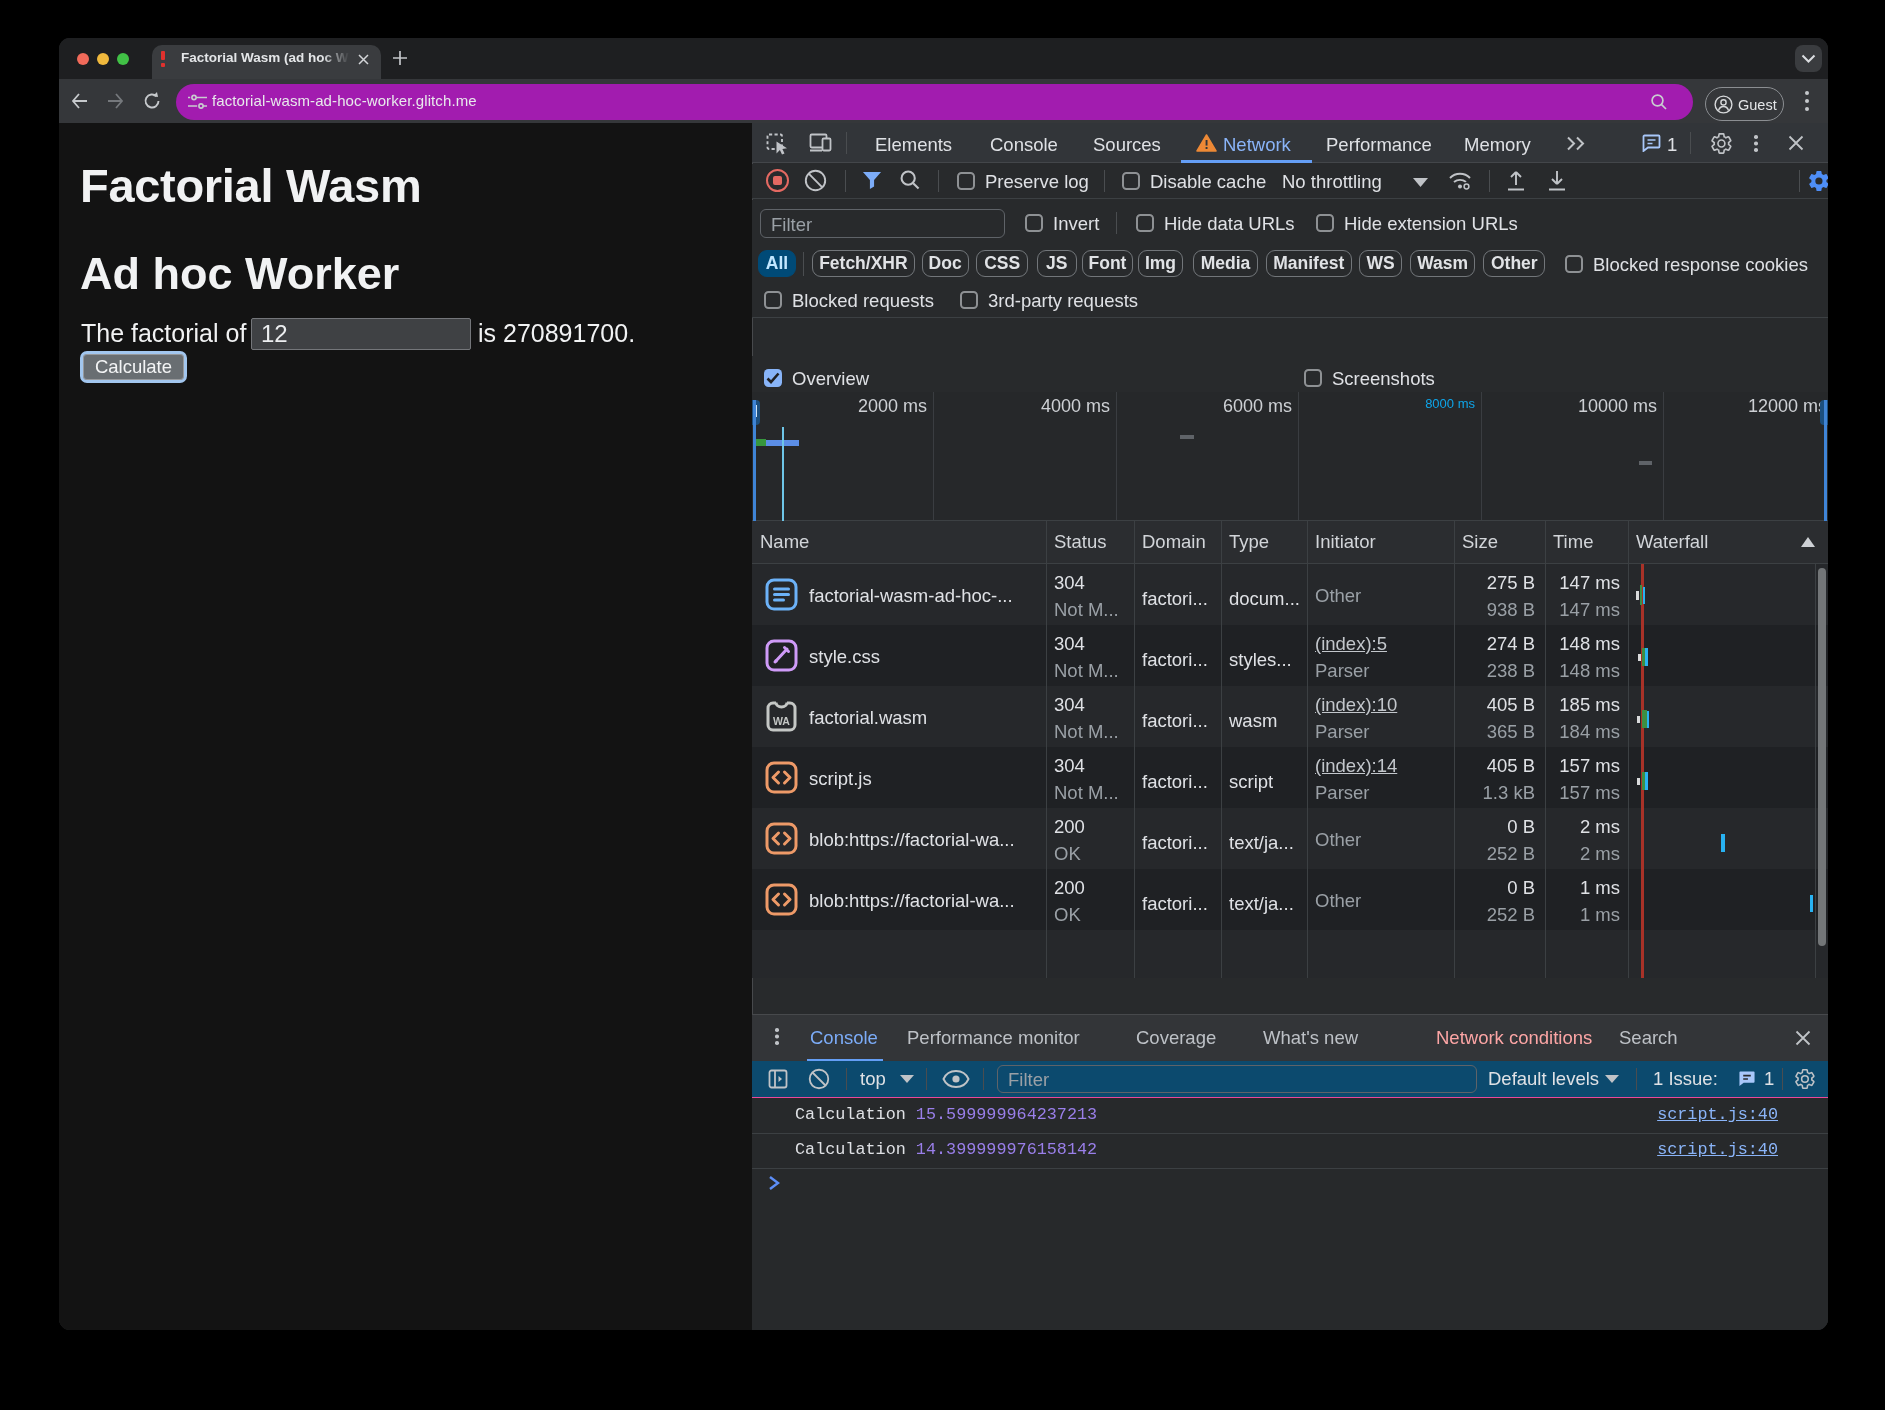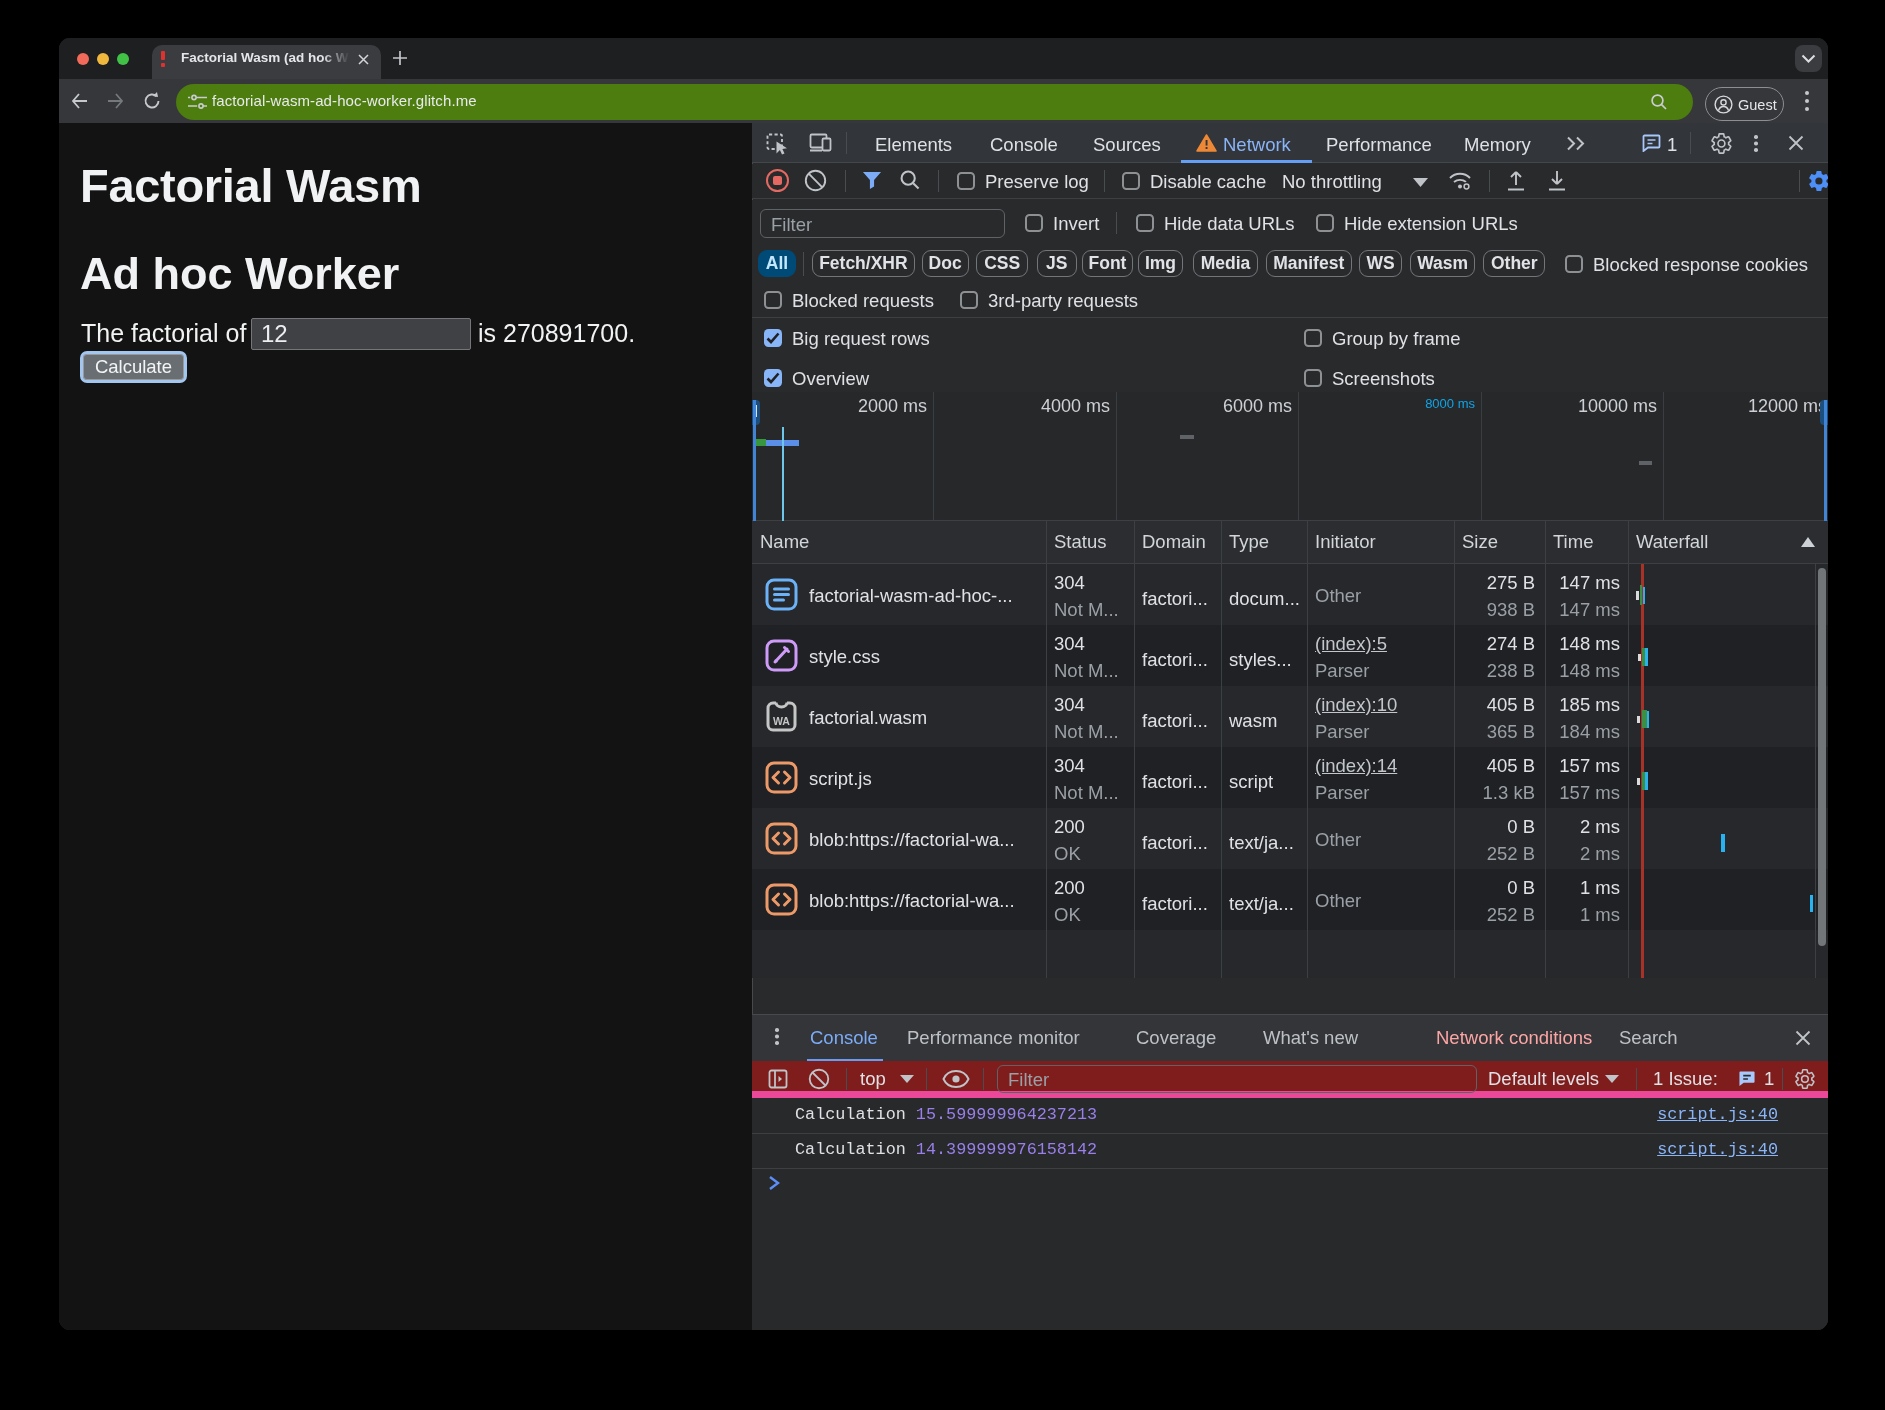--- a/index.html
+++ b/index.html
@@ -6,21 +6,21 @@
 body{font-family:"Liberation Sans",sans-serif;-webkit-font-smoothing:antialiased}
 .abs{position:absolute}
 #win{position:absolute;left:59px;top:38px;width:1769px;height:1292px;border-radius:11px;overflow:hidden;background:#282a2c}
 #tabstrip{position:absolute;left:0;top:0;width:100%;height:41px;background:#1e1f21}
 .light{position:absolute;top:14.5px;width:12px;height:12px;border-radius:50%}
 #tab{position:absolute;left:93px;top:7px;width:229px;height:34px;background:#3a3c3f;border-radius:10px 10px 0 0}
 #tab .title{position:absolute;left:29px;top:5px;font-size:13.5px;font-weight:700;color:#e4e6e8;white-space:nowrap;width:172px;overflow:hidden;-webkit-mask-image:linear-gradient(90deg,#000 82%,transparent 98%)}
 #newtab{position:absolute;left:334px;top:13px;width:14px;height:14px}
 #chevbtn{position:absolute;right:6px;top:7px;width:27px;height:27px;border-radius:8px;background:#3a3c3f}
 #toolbar{position:absolute;left:0;top:41px;width:100%;height:44px;background:#35373a}
-#urlpill{position:absolute;left:117px;top:4.5px;width:1517px;height:36px;border-radius:18px;background:#4d7c0f}
+#urlpill{position:absolute;left:117px;top:4.5px;width:1517px;height:36px;border-radius:18px;background:#a21caf}
 #urltext{position:absolute;left:36px;top:8.5px;font-size:15px;color:#e8eaec;letter-spacing:.1px}
 #guest{position:absolute;left:1646px;top:8px;width:79px;height:34px;border-radius:17px;border:1px solid #8b8e92;color:#e3e5e7}
 #page{position:absolute;left:0;top:85px;width:693px;height:1207px;background:#131313;color:#f1f2f3}
 #dt{position:absolute;left:693px;top:85px;width:1076px;height:1207px;background:#282a2c;font-size:18.5px;color:#dfe1e5}
 .row{position:absolute;left:0;width:100%}
 .dim{color:#9aa0a6}
 .sep{position:absolute;width:1px;background:#4a4d50}
 .cb{position:absolute;width:18px;height:18px;border-radius:4.5px;border:2px solid #8e9194}
 .cbc{position:absolute;width:18px;height:18px;border-radius:4.5px;background:#88b4f8}
 .cbc svg{position:absolute;left:2px;top:3px}
@@ -212,30 +212,20 @@
 <div class="chip" style="left:731.4px;width:61.9px">Other</div>
 <div class="cb" style="left:813px;top:10px"></div>
 <div class="lbl" style="left:841px;top:9px">Blocked response cookies</div>
 </div>
 <div class="row" style="top:162px;height:33px;background:#282a2c;border-bottom:1px solid #3c4043">
 <div class="cb" style="left:12px;top:6px"></div>
 <div class="lbl" style="left:40px;top:5px">Blocked requests</div>
 <div class="cb" style="left:208px;top:6px"></div>
 <div class="lbl" style="left:236px;top:5px">3rd-party requests</div>
 </div>
-<div class="row" style="top:195px;height:38px;background:#282a2c">
-<div class="cbc" style="left:12px;top:11px">
-          <svg width="14" height="12" viewBox="0 0 14 12">
-            <path d="M1.5 6.5l3.5 3.5 7.5-8.5" stroke="#202124" stroke-width="2.6" fill="none"></path>
-          </svg>
-        </div>
-<div class="lbl" style="left:40px;top:10px">Big request rows</div>
-<div class="cb" style="left:552px;top:11px"></div>
-<div class="lbl" style="left:580px;top:10px">Group by frame</div>
-</div>
 <div class="row" style="top:233px;height:36px;background:#282a2c">
 <div class="cbc" style="left:12px;top:13px">
           <svg width="14" height="12" viewBox="0 0 14 12">
             <path d="M1.5 6.5l3.5 3.5 7.5-8.5" stroke="#202124" stroke-width="2.6" fill="none"></path>
           </svg>
         </div>
 <div class="lbl" style="left:40px;top:12px">Overview</div>
 <div class="cb" style="left:552px;top:13px"></div>
 <div class="lbl" style="left:580px;top:12px">Screenshots</div>
 </div>
@@ -416,21 +406,21 @@
 <div class="lbl" style="left:155px;top:12px;color:#bdc1c6">Performance monitor</div>
 <div class="lbl" style="left:384px;top:12px;color:#bdc1c6">Coverage</div>
 <div class="lbl" style="left:511px;top:12px;color:#bdc1c6">What's new</div>
 <div class="lbl" style="left:684px;top:12px;color:#fca5a5">Network conditions</div>
 <div class="lbl" style="left:867px;top:12px;color:#bdc1c6">Search</div>
 <div class="abs" style="left:55px;top:44px;width:76px;height:3px;background:#649ef5"></div>
 <svg class="abs" style="left:1043px;top:15px" width="16" height="16" viewBox="0 0 16 16">
           <path d="M1.5 1.5l13 13M14.5 1.5l-13 13" stroke="#c0c3c7" stroke-width="1.8"></path>
         </svg>
 </div>
-<div class="row" style="top:938px;height:37px;background:#7f1d1d;border-bottom:7px solid #ec4899">
+<div class="row" style="top:938px;height:37px;background:#0c4a6e;border-bottom:1px solid #ec4899">
 <svg class="abs" style="left:16px;top:8px" width="20" height="20" viewBox="0 0 20 20">
           <rect x="1.5" y="1.5" width="17" height="17" rx="2" fill="none" stroke="#c0c3c7" stroke-width="1.8"></rect>
           <path d="M7 1.5V18.5" stroke="#c0c3c7" stroke-width="1.8"></path>
           <path d="M10.5 7l3.5 3-3.5 3z" fill="#c0c3c7"></path>
         </svg>
 <svg class="abs" style="left:56px;top:7px" width="22" height="22" viewBox="0 0 23 23">
           <circle cx="11.5" cy="11.5" r="9.7" fill="none" stroke="#c0c3c7" stroke-width="1.9"></circle>
           <path d="M4.7 4.7l13.6 13.6" stroke="#c0c3c7" stroke-width="1.9"></path>
         </svg>
 <div class="sep" style="left:94px;top:7px;height:22px"></div>

